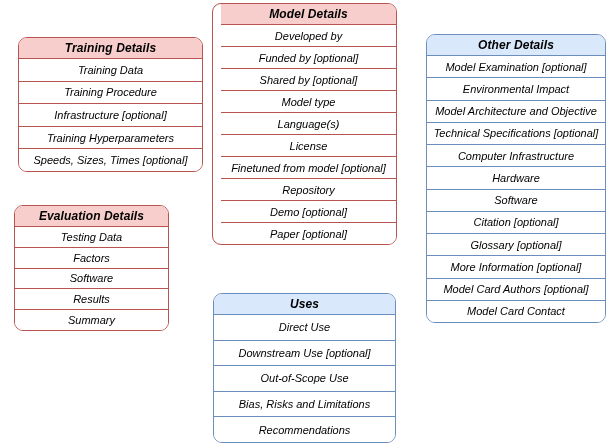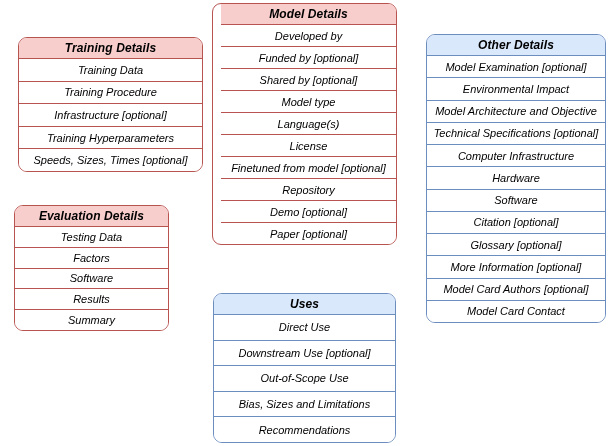--- a/index.html
+++ b/index.html
@@ -90,21 +90,21 @@
     <div class="box-row">Repository</div>
     <div class="box-row">Demo [optional]</div>
     <div class="box-row">Paper [optional]</div>
   </div>
 
   <div class="box blue" id="box-uses">
     <div class="box-header">Uses</div>
     <div class="box-row">Direct Use</div>
     <div class="box-row">Downstream Use [optional]</div>
     <div class="box-row">Out-of-Scope Use</div>
-    <div class="box-row">Bias, Sizes and Limitations</div>
+    <div class="box-row">Bias, Risks and Limitations</div>
     <div class="box-row">Recommendations</div>
   </div>
 
   <div class="box blue" id="box-other">
     <div class="box-header">Other Details</div>
     <div class="box-row">Model Examination [optional]</div>
     <div class="box-row">Environmental Impact</div>
     <div class="box-row">Model Architecture and Objective</div>
     <div class="box-row">Technical Specifications [optional]</div>
     <div class="box-row">Computer Infrastructure</div>

